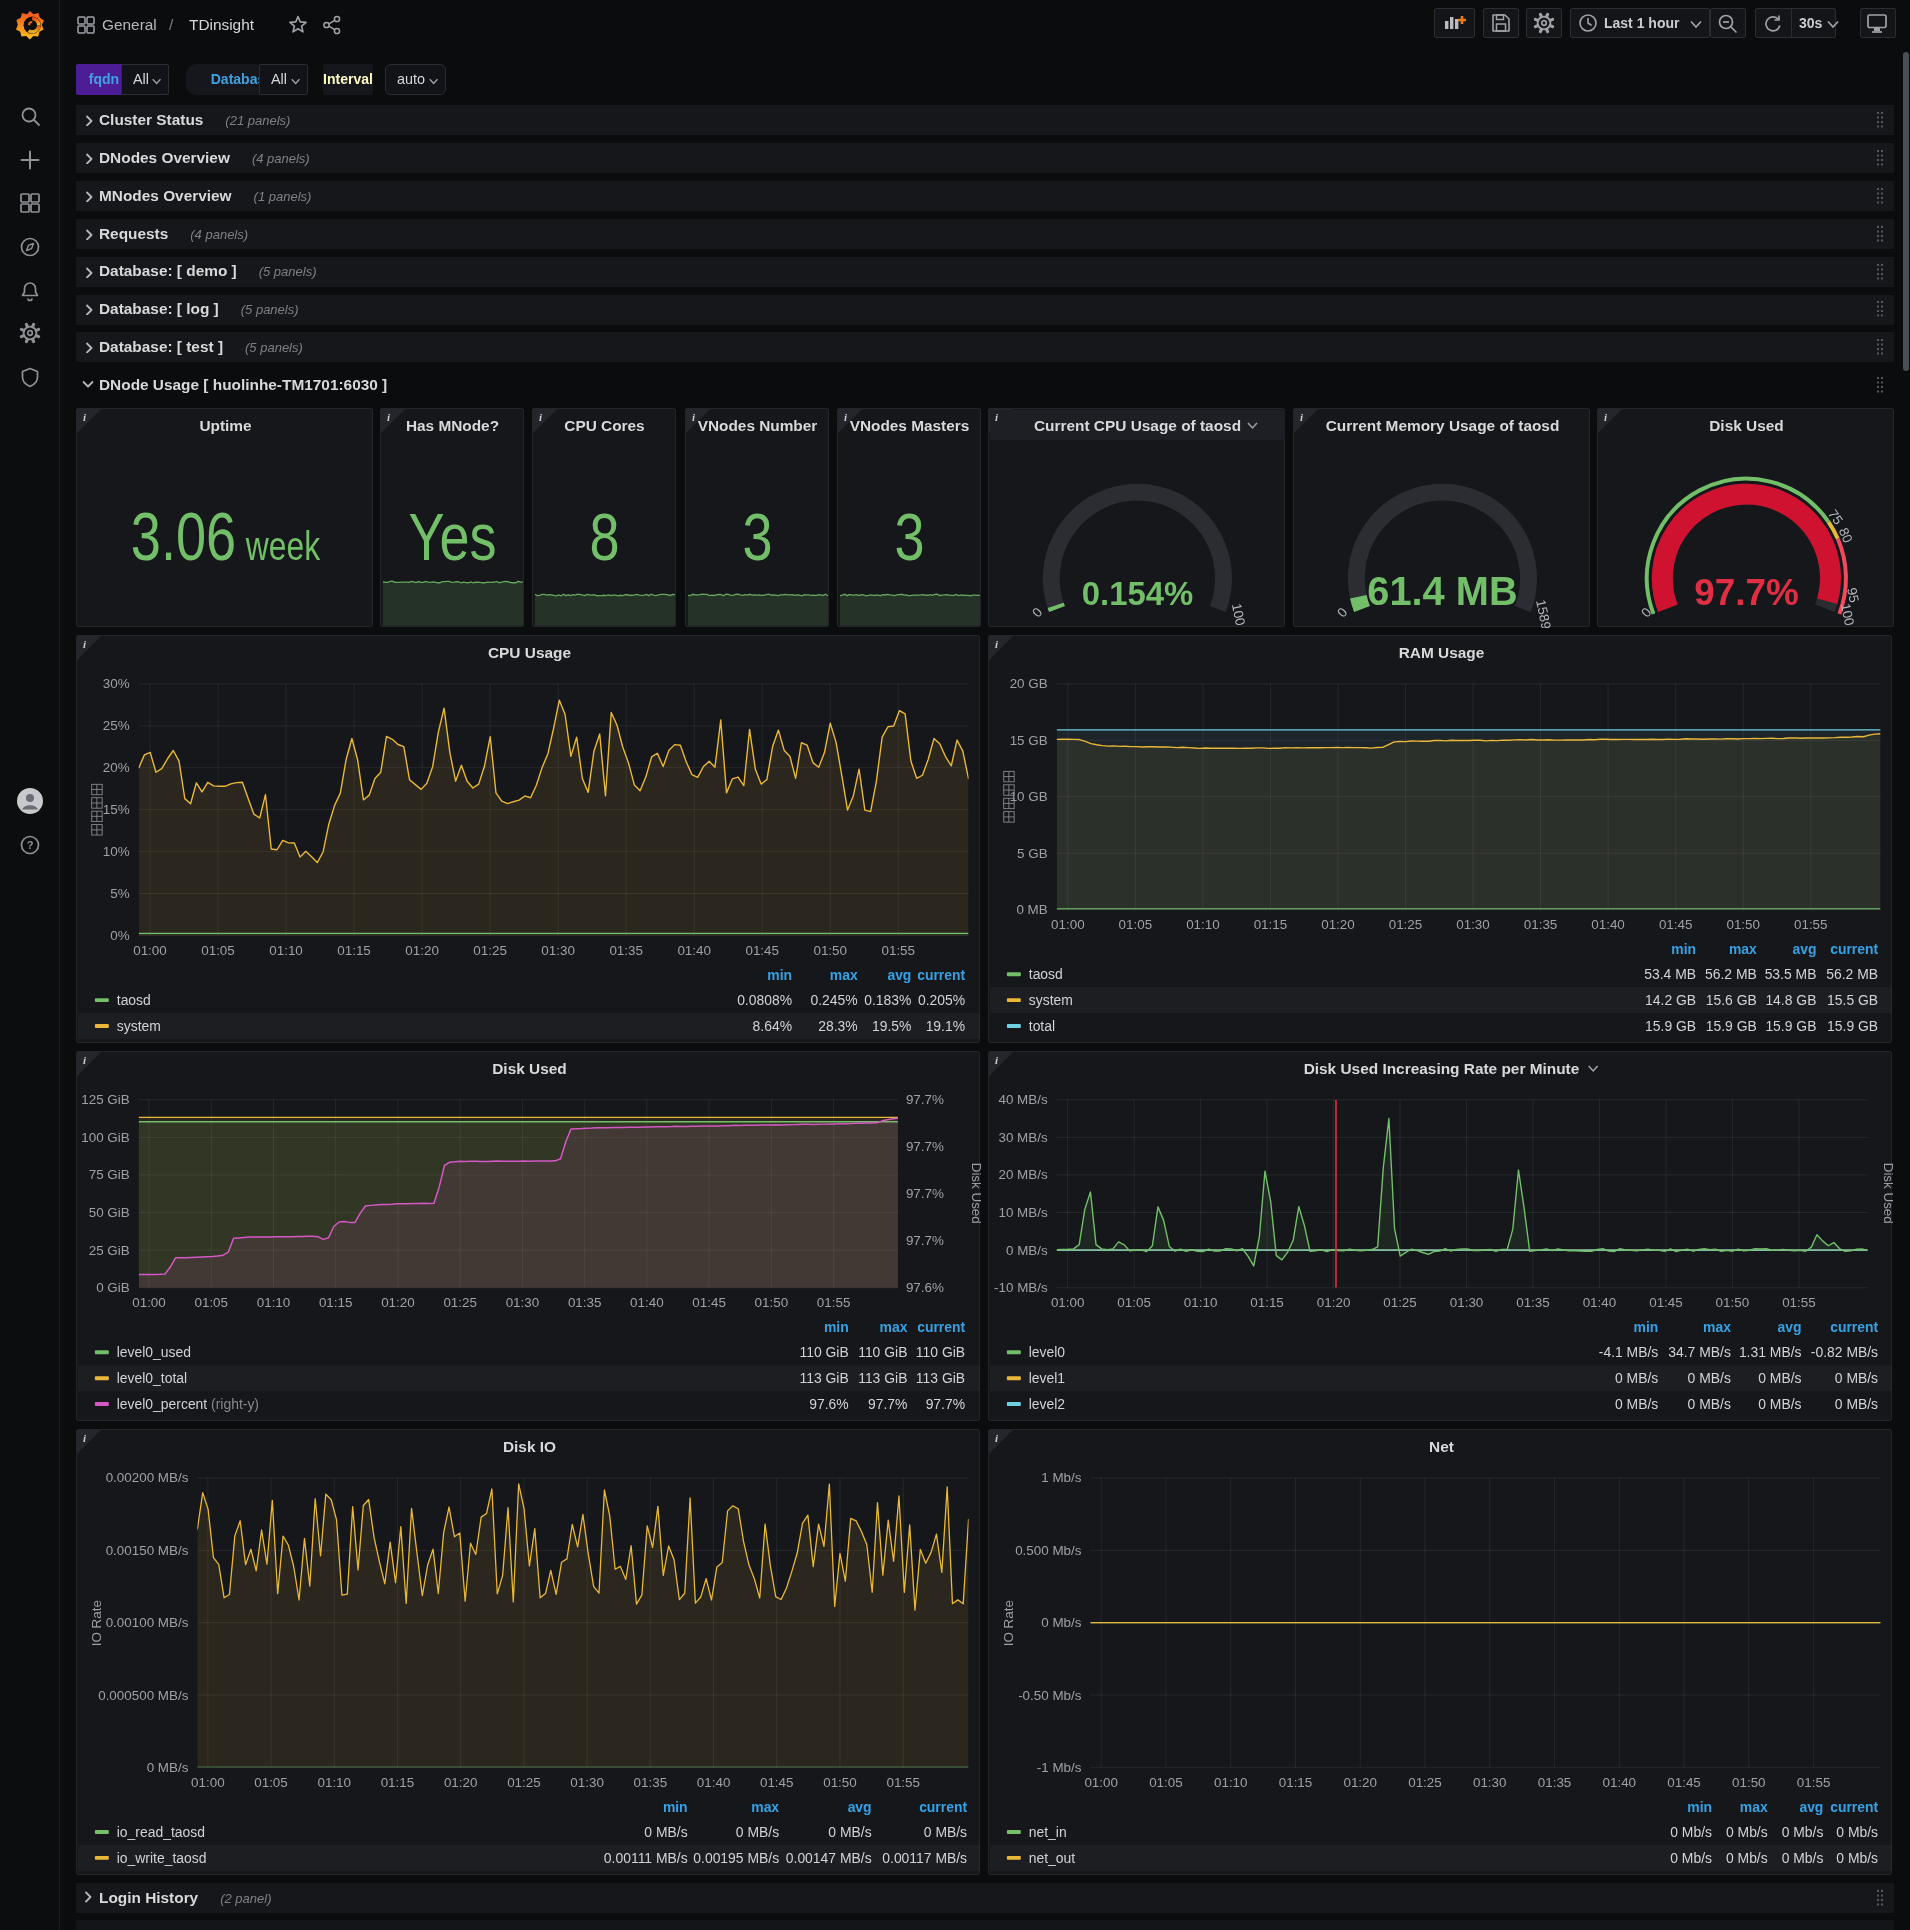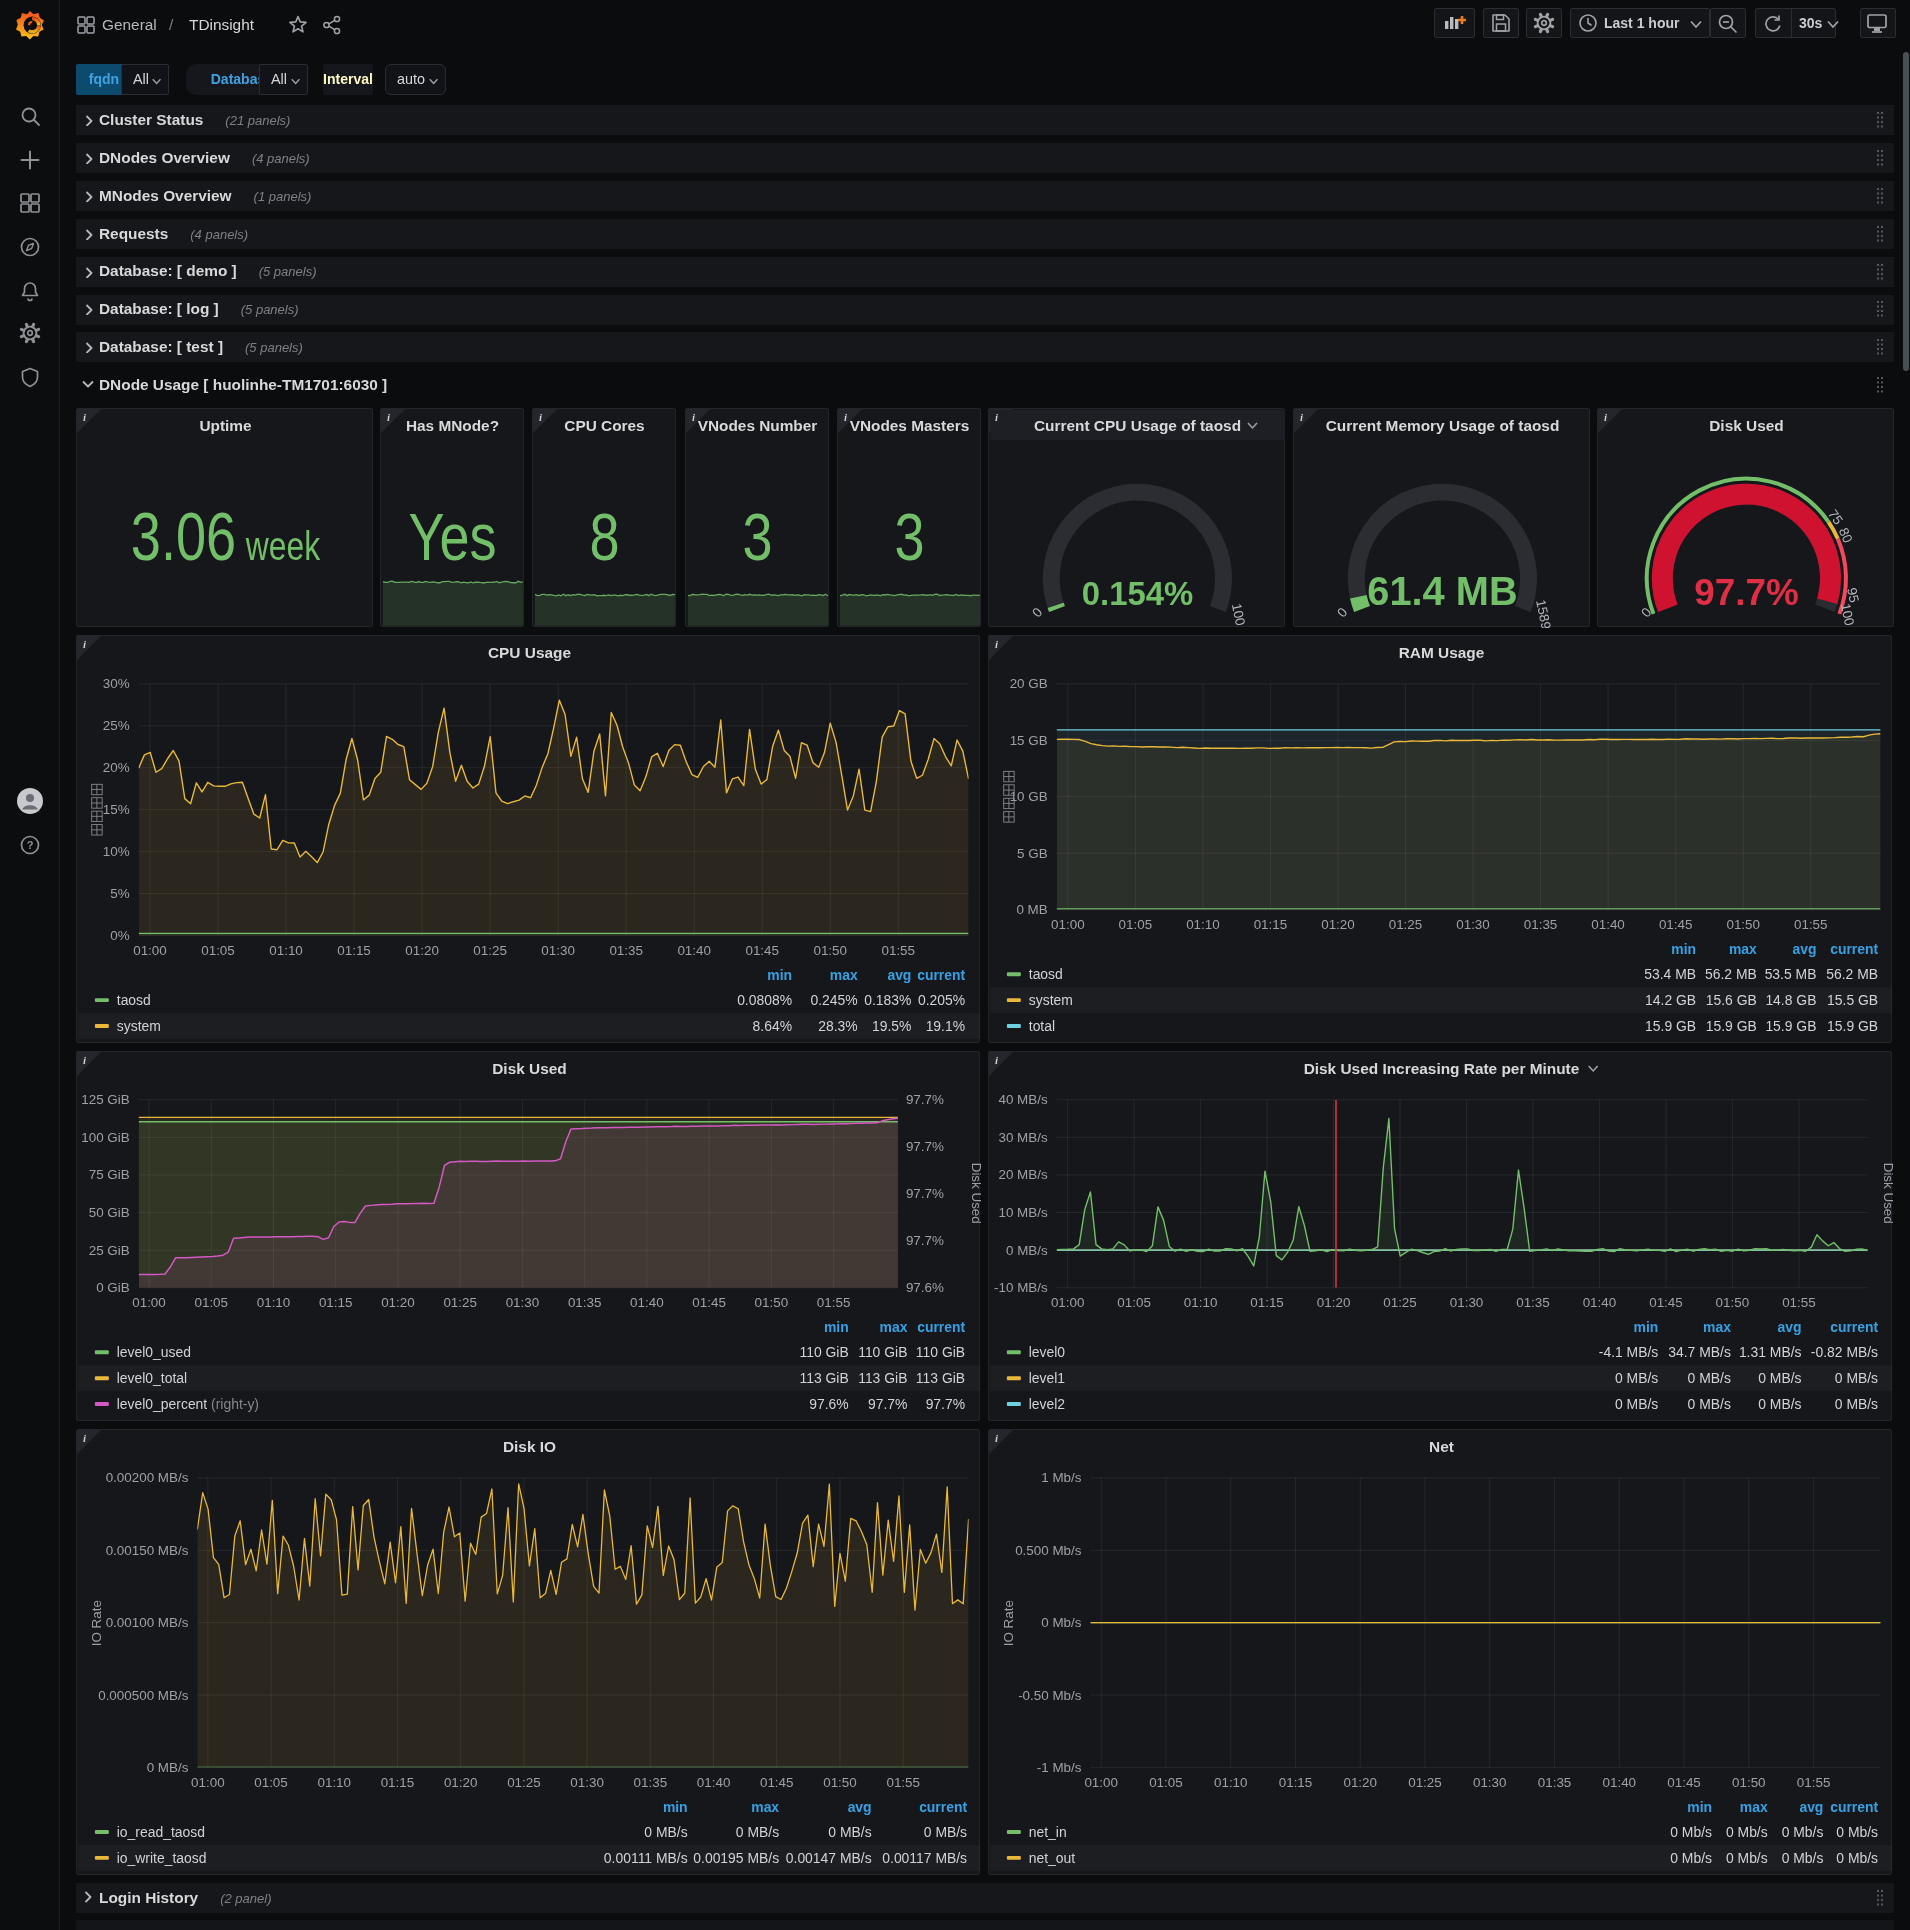--- a/index.html
+++ b/index.html
@@ -141,21 +141,21 @@
 <div class="abs" style="left:1799px;top:15px;font-size:14px;font-weight:700;color:#c9ced3">30s</div>
 <svg style="position:absolute;left:1827px;top:20px;" width="13" height="9" viewBox="0 0 13 9">
     <path d="M1 1.5 l5 5.5 5 -5.5" stroke="#9da1a7" stroke-width="1.8" fill="none"></path>
   </svg>
 <div class="btn" style="left:1860px;top:8px;width:36px"></div>
 <svg style="position:absolute;left:1866px;top:12px;" width="23" height="23" viewBox="0 0 23 23">
     <rect x="2" y="3" width="18" height="12.5" rx="1.5" stroke="#9fa3a8" stroke-width="1.7" fill="none"></rect>
     <rect x="8" y="16" width="6" height="3" fill="#9fa3a8"></rect>
     <line x1="6" y1="20" x2="16" y2="20" stroke="#9fa3a8" stroke-width="1.7"></line>
   </svg>
-<div class="abs" style="left:76px;top:64px;width:56px;height:31px;background:#0c4a6e;border-radius:2px;color:#41a1e0;font-size:14px;font-weight:700;line-height:31px;text-align:center">fqdn</div>
+<div class="abs" style="left:76px;top:64px;width:56px;height:31px;background:#4c1d95;border-radius:2px;color:#41a1e0;font-size:14px;font-weight:700;line-height:31px;text-align:center">fqdn</div>
 <div class="abs" style="left:121px;top:64px;width:48px;height:31px;background:#121318;border:1px solid #2b2d33;border-radius:2px;color:#d5d6da;font-size:14.4px;font-weight:500;line-height:29px;padding-left:11px">All<svg style="position:absolute;right:6px;top:13px" width="10" height="7" viewBox="0 0 13 9">
       <path d="M1 1.5 l5 5.5 5 -5.5" stroke="#9da1a7" stroke-width="1.8" fill="none"></path>
     </svg></div>
 <div class="abs" style="left:186px;top:64px;width:87px;height:31px;background:#15171d;border-radius:10px;color:#41a1e0;font-size:14px;font-weight:700;line-height:31px;text-align:right">Database</div>
 <div class="abs" style="left:259px;top:64px;width:49px;height:31px;background:#121318;border:1px solid #2b2d33;border-radius:2px;color:#d5d6da;font-size:14.4px;font-weight:500;line-height:29px;padding-left:11px">All<svg style="position:absolute;right:6px;top:13px" width="10" height="7" viewBox="0 0 13 9">
       <path d="M1 1.5 l5 5.5 5 -5.5" stroke="#9da1a7" stroke-width="1.8" fill="none"></path>
     </svg></div>
 <div class="abs" style="left:323px;top:64px;width:50px;height:31px;background:#15171d;border-radius:2px;color:#fef9c3;font-size:14px;font-weight:700;line-height:31px;text-align:center">Interval</div>
 <div class="abs" style="left:385px;top:64px;width:61px;height:31px;background:#121318;border:1px solid #2b2d33;border-radius:6px;color:#d5d6da;font-size:14.4px;font-weight:500;line-height:29px;padding-left:11px">auto<svg style="position:absolute;right:6px;top:13px" width="10" height="7" viewBox="0 0 13 9">
       <path d="M1 1.5 l5 5.5 5 -5.5" stroke="#9da1a7" stroke-width="1.8" fill="none"></path>

